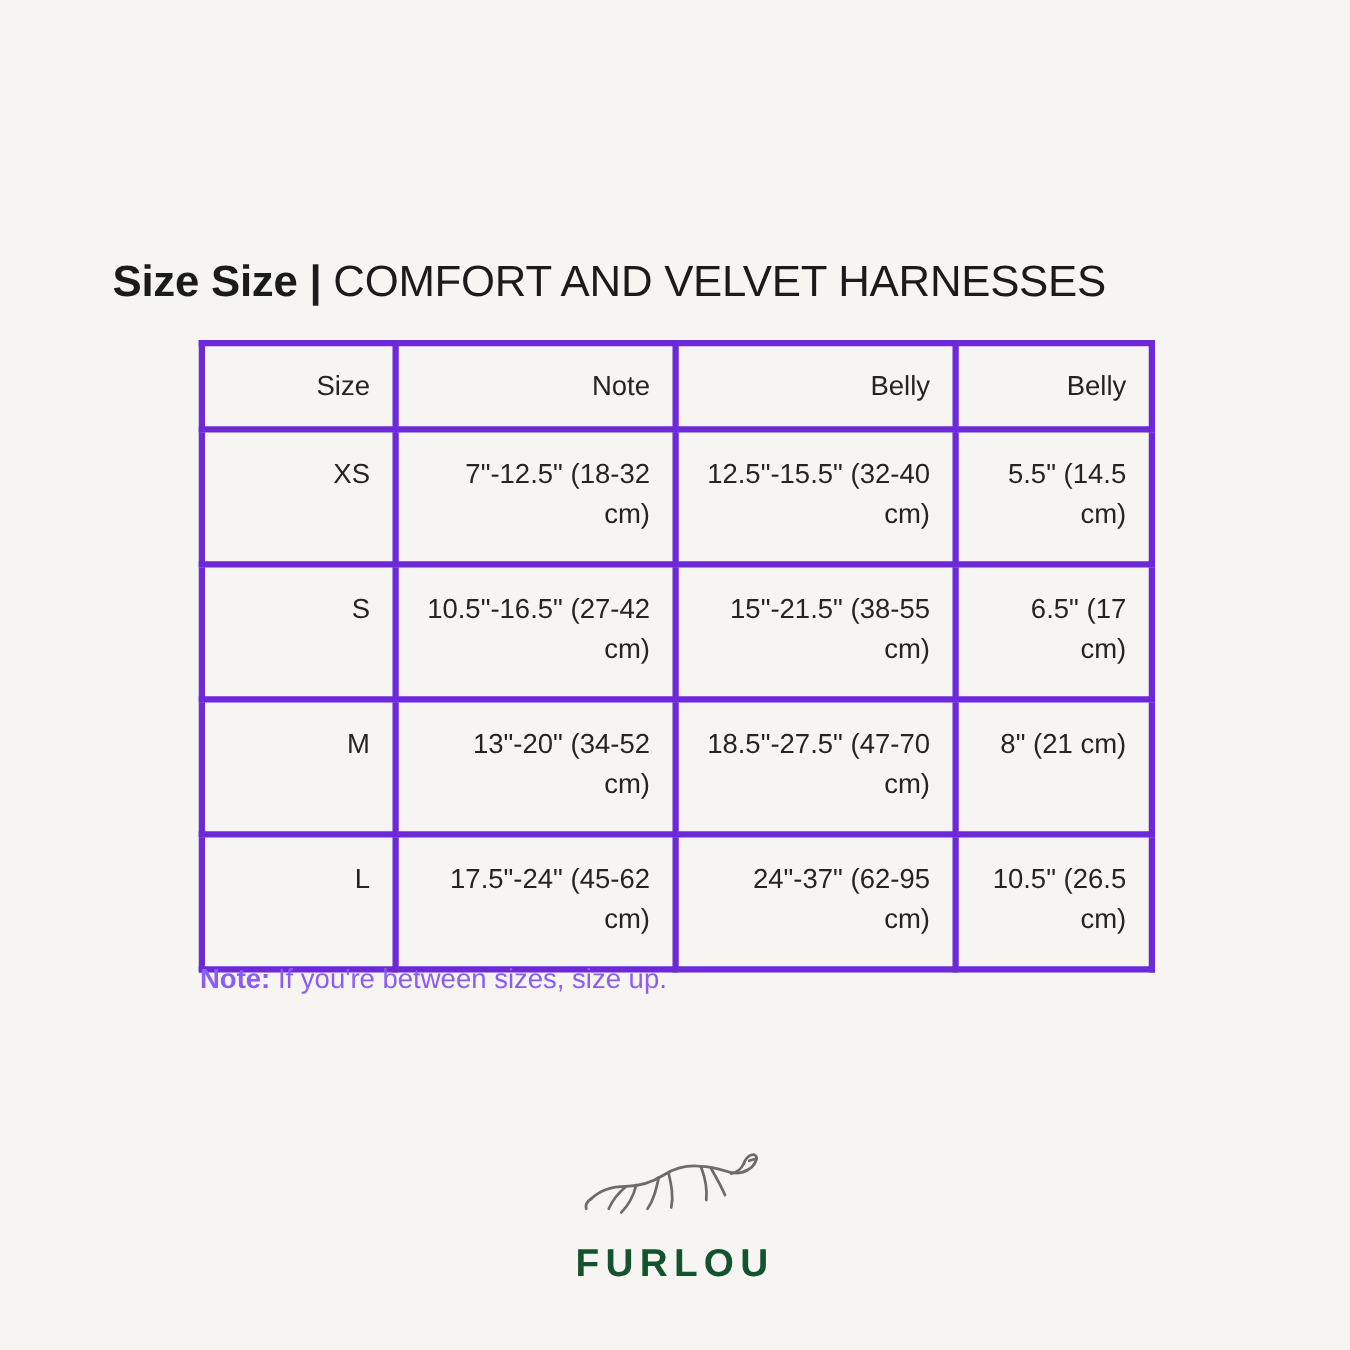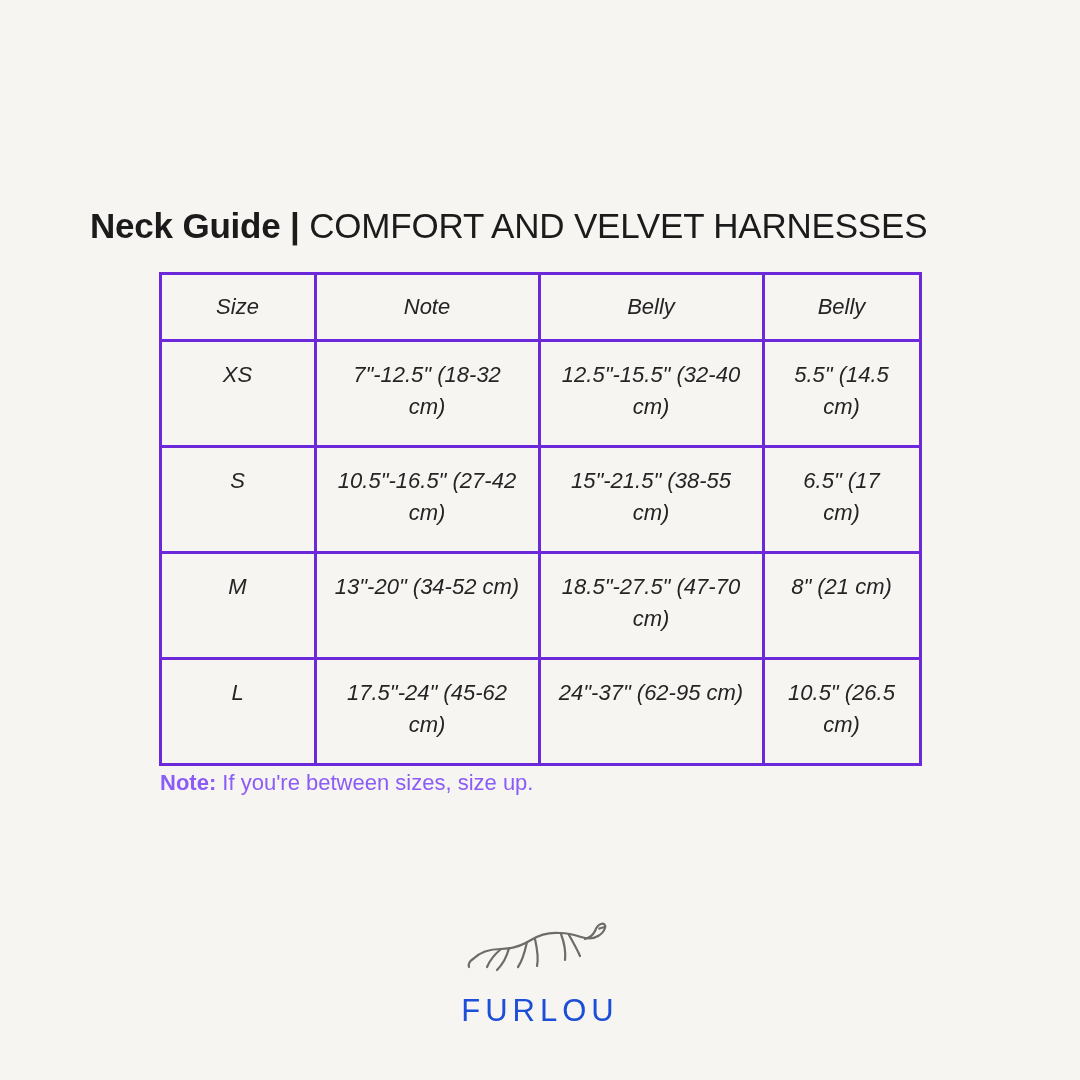--- a/index.html
+++ b/index.html
@@ -41,29 +41,28 @@
     top: 272px;
     width: 760px;
   }
   table.size-table {
     border-collapse: collapse;
     width: 760px;
     table-layout: fixed;
   }
   table.size-table th,
   table.size-table td {
-    border: 3px solid #6d28d9;
-    text-align: center;
+    border: 5px solid #6d28d9;
+    text-align: right;
     vertical-align: top;
     padding: 17px 18px 17px 17px;
     font-size: 22px;
     font-weight: 400;
     line-height: 1.45;
     color: #242424;
-    font-style: italic;
   }
   table.size-table th {
     height: 18px;
     padding-top: 16px;
     padding-bottom: 16px;
   }
   table.size-table tbody td {
     height: 69px;
   }
   col.c-size { width: 155px; }
@@ -89,31 +88,31 @@
     text-align: center;
   }
   .logo svg {
     display: block;
     margin: 0 auto;
   }
   .logo-word {
     margin-top: 8px;
     font-size: 31px;
     letter-spacing: 5px;
-    color: #1d4ed8;
-    font-weight: 400;
+    color: #14532d;
+    font-weight: 700;
   }
 </style>
 </head>
 <body>
 
 <div class="page">
 
   <div class="title">
-    <span class="title-strong">Neck Guide | </span><span class="title-rest">COMFORT AND VELVET HARNESSES</span>
+    <span class="title-strong">Size Size | </span><span class="title-rest">COMFORT AND VELVET HARNESSES</span>
   </div>
 
   <div class="table-wrap">
     <table class="size-table">
       <colgroup>
         <col class="c-size">
         <col class="c-neck">
         <col class="c-belly">
         <col class="c-chest">
       </colgroup>

